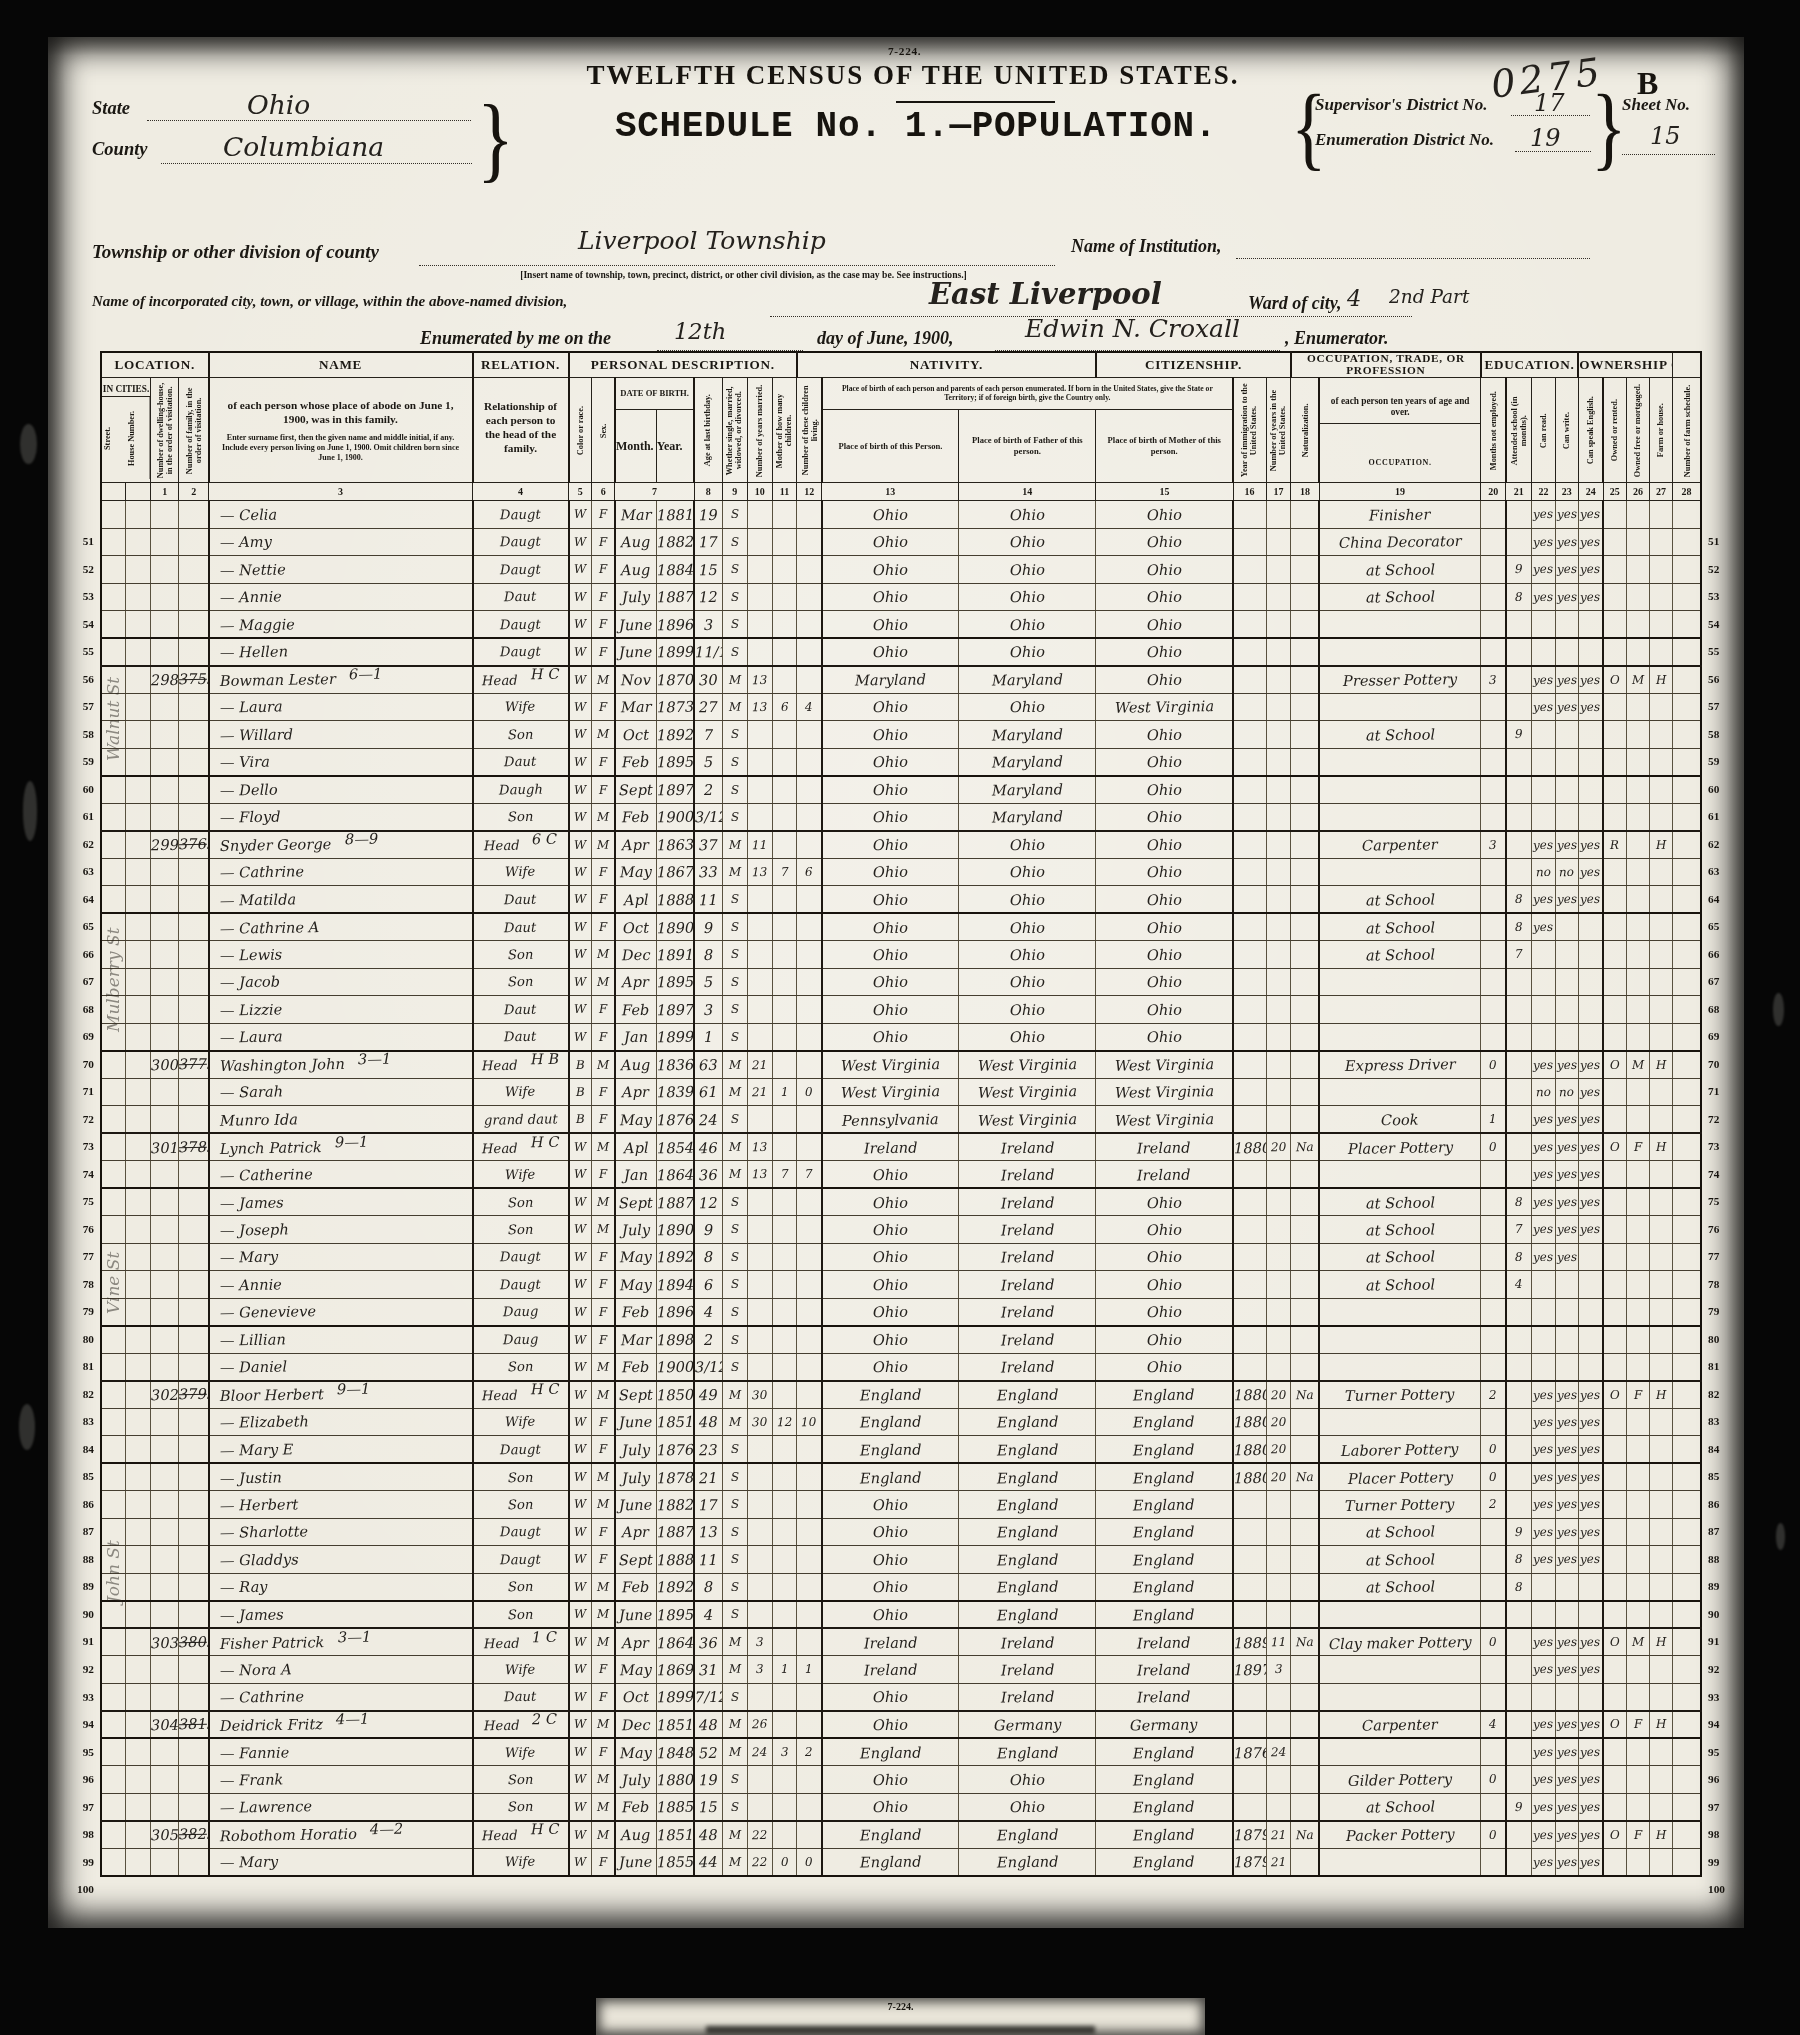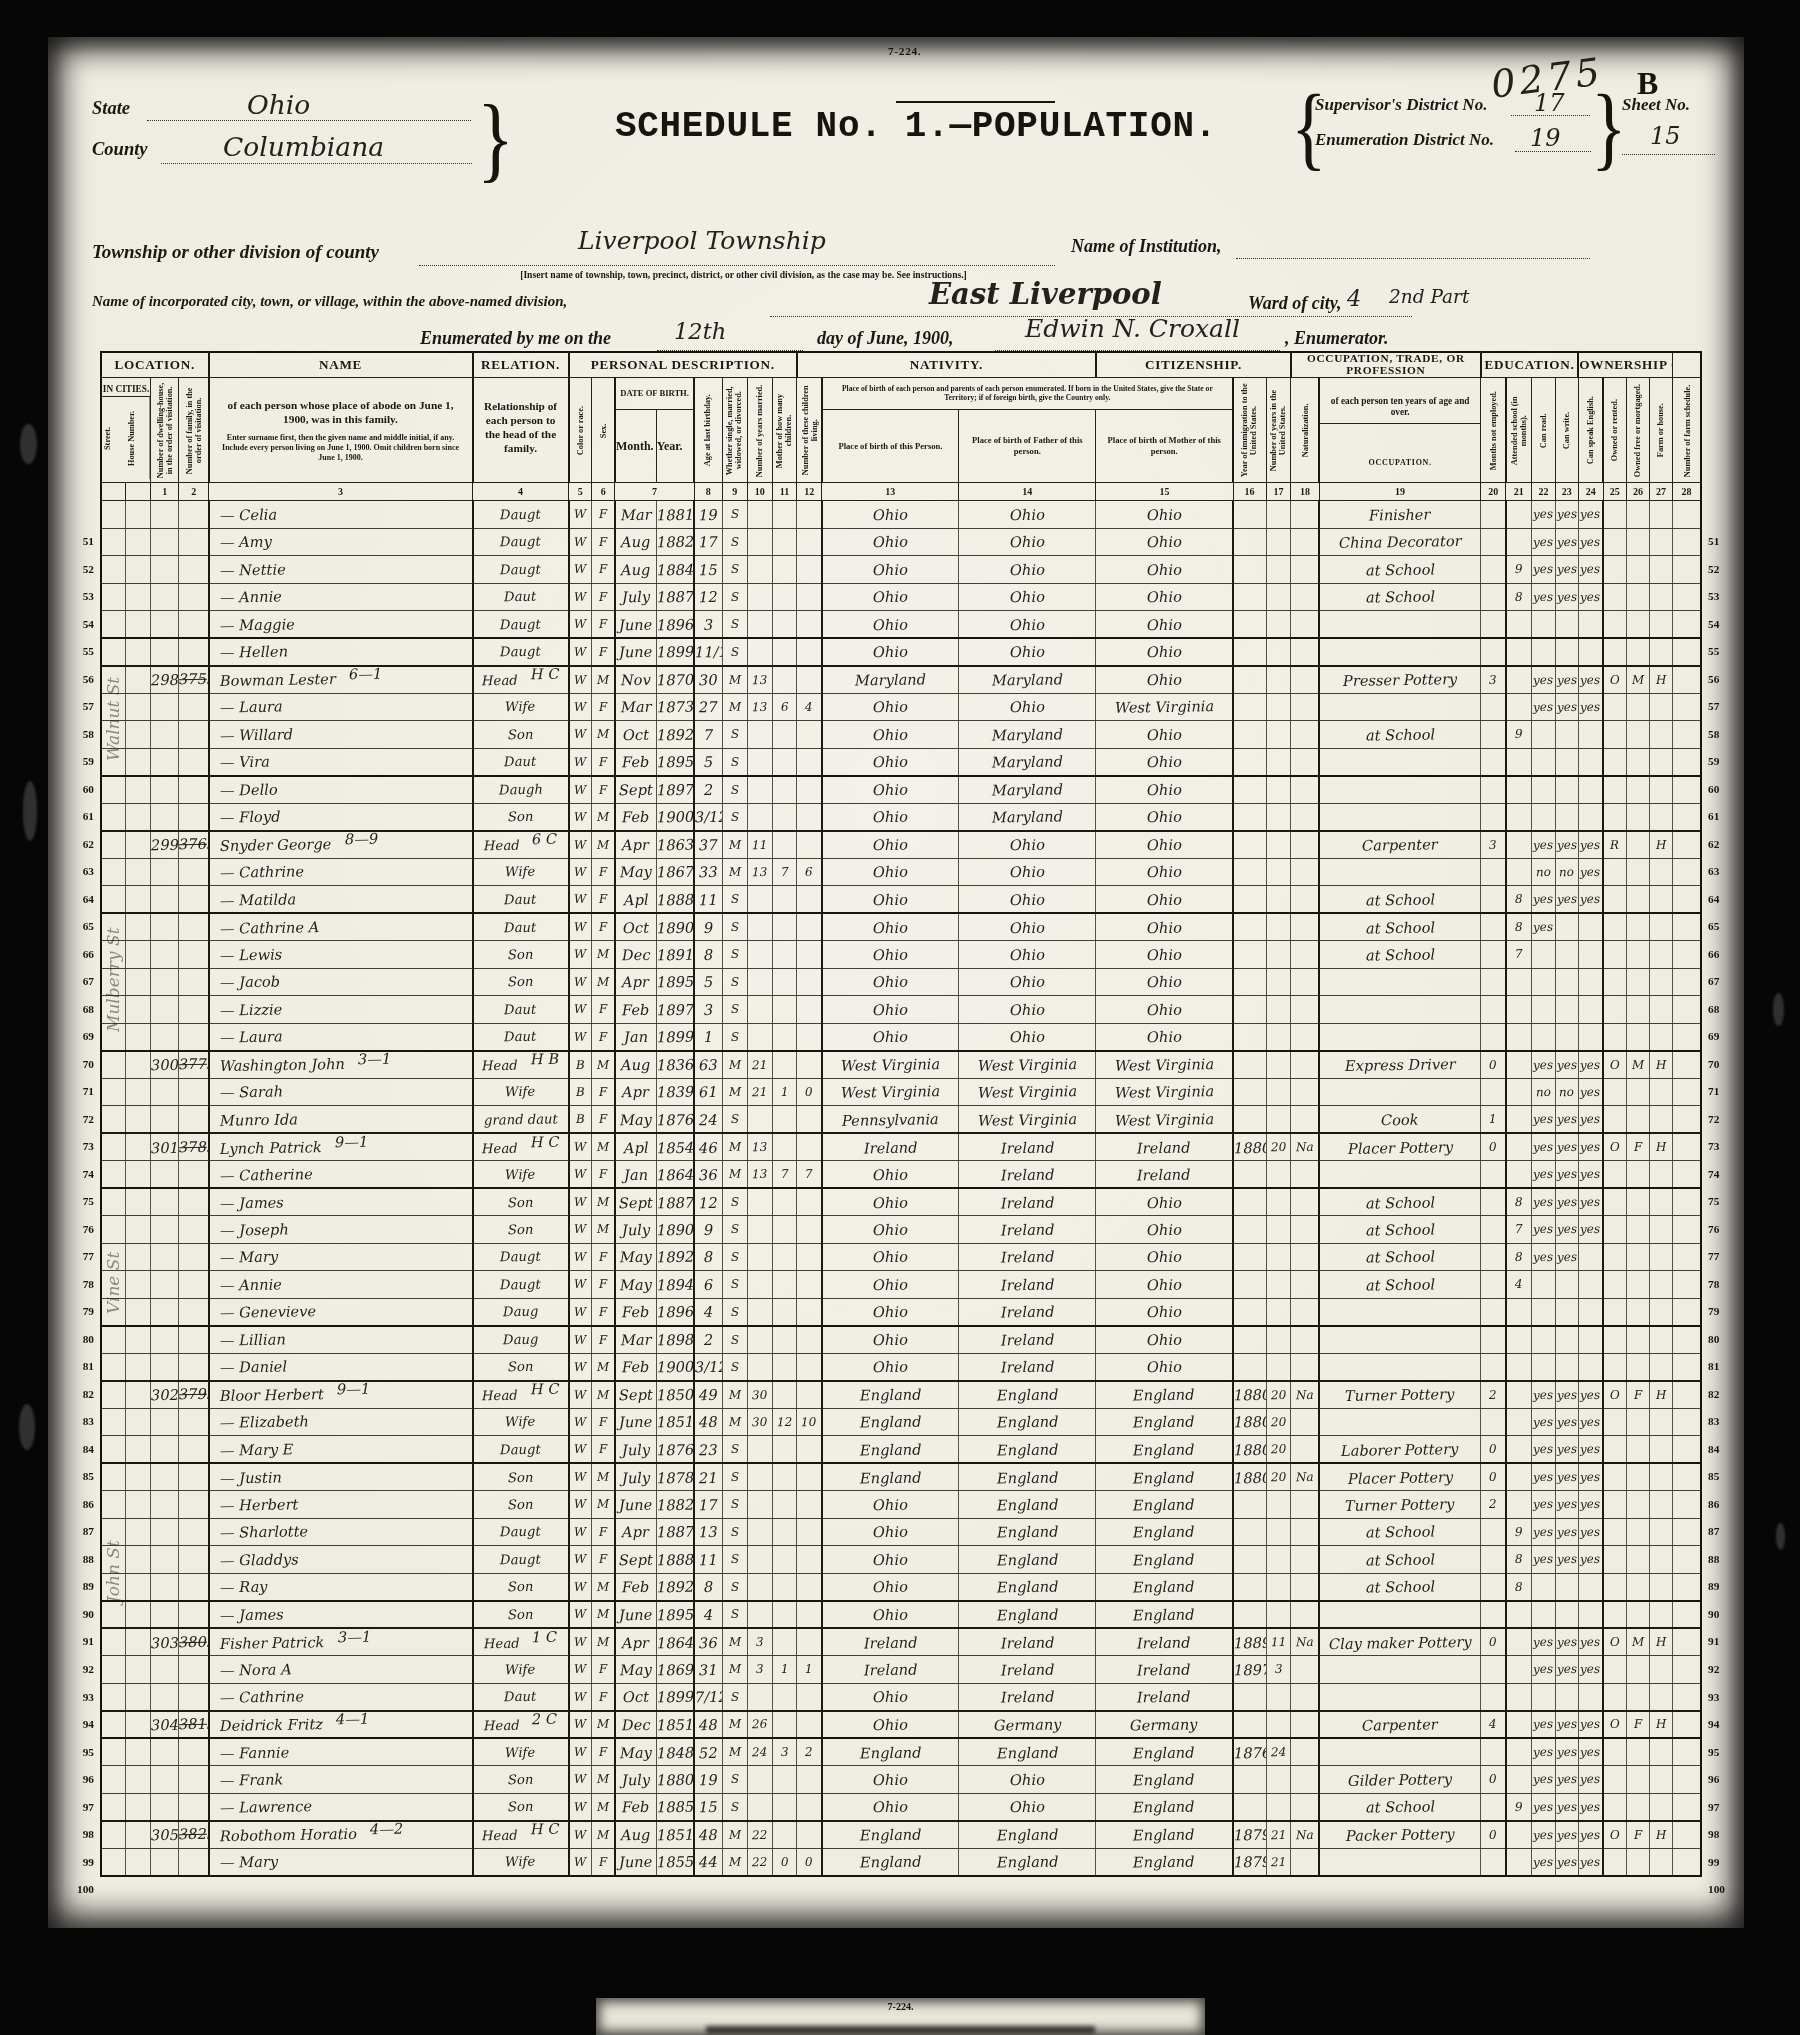--- a/index.html
+++ b/index.html
@@ -94,20 +94,21 @@
 
 <div class="film-speck" style="left:20px;top:424px;width:17px;height:40px;"></div>
 <div class="film-speck" style="left:22.5px;top:781px;width:14.6px;height:60px;"></div>
 <div class="film-speck" style="left:18.5px;top:1404px;width:16px;height:46px;"></div>
 <div class="film-speck" style="left:1773px;top:993px;width:10.6px;height:33px;"></div>
 <div class="film-speck" style="left:1776px;top:1523px;width:9.3px;height:26.5px;"></div>
 
 <div class="page">
 
   <div class="form-no printed" style="left:840px;top:8px;">7-224.</div>
+  <div class="title printed" style="top:22.5px;">TWELFTH CENSUS OF THE UNITED STATES.</div>
   <div class="title-rule" style="top:64px;"></div>
   <div class="schedule printed" style="top:69px;font-family:Liberation Mono, monospace;">SCHEDULE No. 1.—POPULATION.</div>
 
   <div class="stamp hw" style="left:1443px;top:18.5px;">0275</div>
   <div class="pageletter printed" style="left:1589px;top:28px;">B</div>
 
   <div class="lbl" style="left:44px;top:61px;font-size:18.5px;">State</div>
   <div class="dots" style="left:99px;top:83px;width:324px;"></div>
   <div class="hw abs" style="left:199px;top:52px;font-size:26.5px;">Ohio</div>
   <div class="lbl" style="left:44px;top:102px;font-size:18.5px;">County</div>

